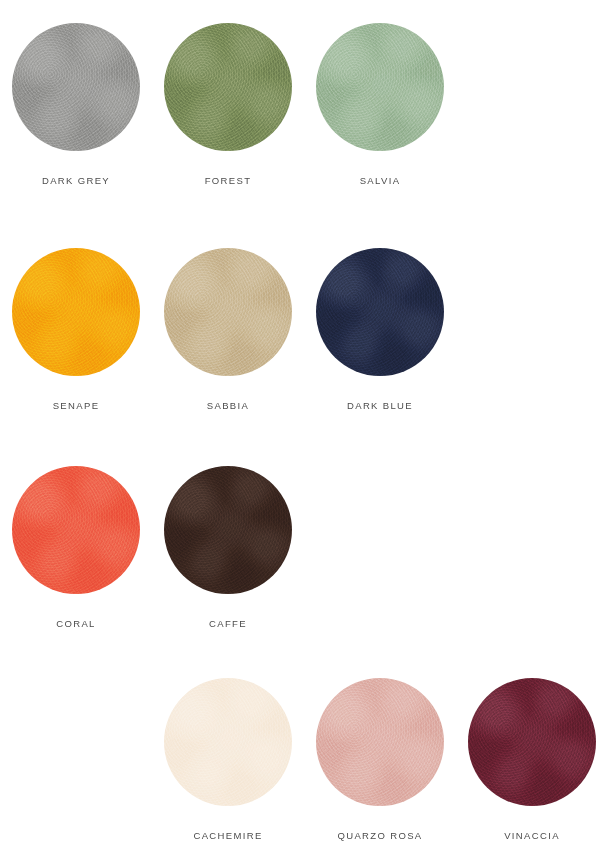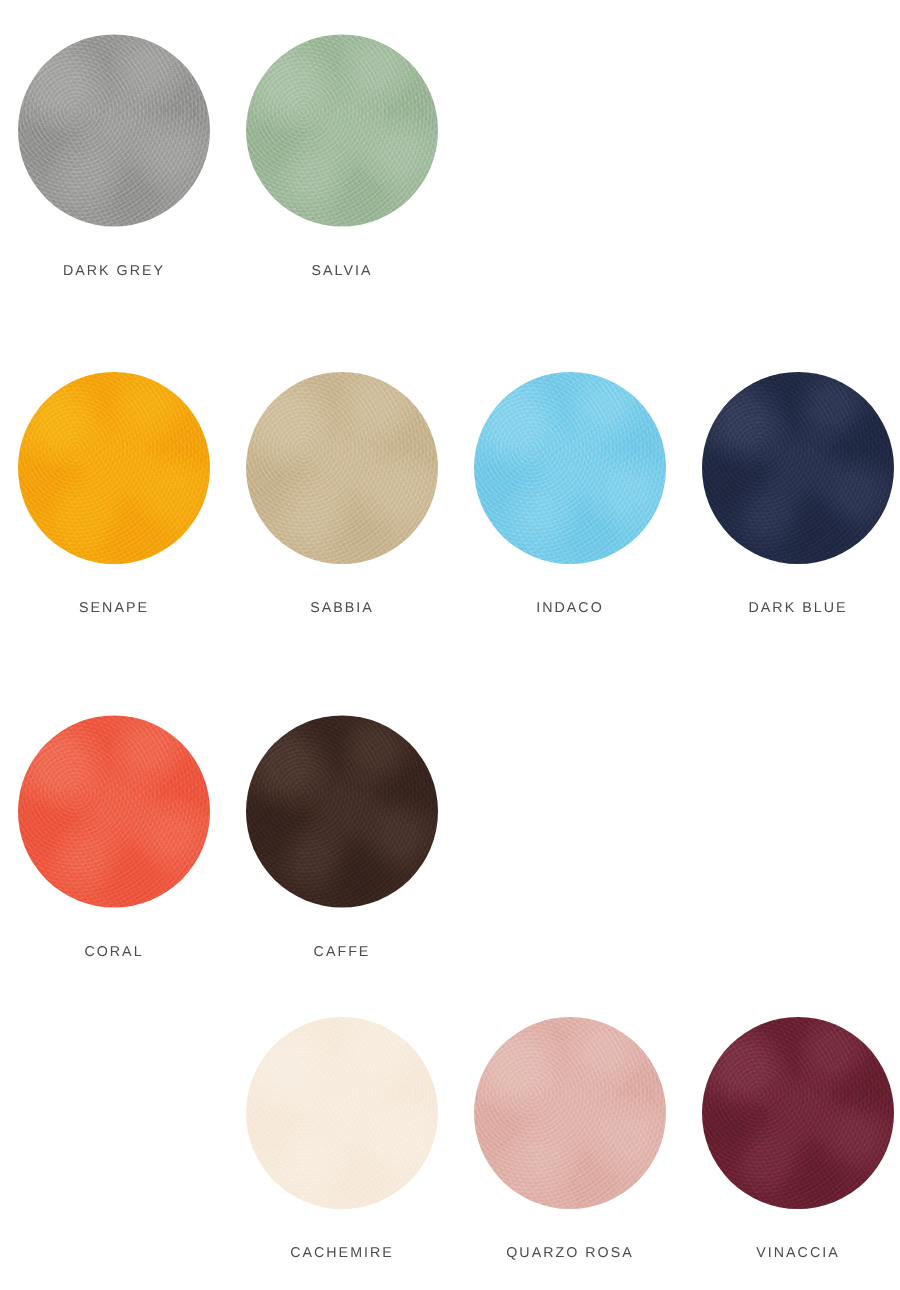--- a/index.html
+++ b/index.html
@@ -26,21 +26,21 @@
   .swatch-row {
     position: absolute;
     left: 0;
     width: 600px;
     height: 200px;
     display: flex;
     flex-direction: row;
   }
   .swatch-row.row-0 { top: 23px; }
   .swatch-row.row-1 { top: 248px; }
-  .swatch-row.row-2 { top: 477px; }
+  .swatch-row.row-2 { top: 466px; }
   .swatch-row.row-3 { top: 678px; }
 
   .swatch-cell {
     width: 152px;
     flex: 0 0 152px;
     display: flex;
     flex-direction: column;
     align-items: center;
   }
   .swatch-cell.spacer-cell {
@@ -104,36 +104,36 @@
 </head>
 <body style="background: rgb(255, 255, 255);">
 
 <div id="chart">
     <div class="swatch-row row-0">
       <div class="swatch-cell">
         <div class="swatch-disc" style="background-color: rgb(154, 154, 152);"></div>
         <div class="swatch-label">DARK GREY</div>
       </div>
       <div class="swatch-cell">
+        <div class="swatch-disc" style="background-color: rgb(125, 143, 92);"></div>
+        <div class="swatch-label">FOREST</div>
+      </div>
+      <div class="swatch-cell">
         <div class="swatch-disc" style="background-color: rgb(159, 186, 156);"></div>
         <div class="swatch-label">SALVIA</div>
       </div>
     </div>
     <div class="swatch-row row-1">
       <div class="swatch-cell">
         <div class="swatch-disc" style="background-color: rgb(245, 167, 14);"></div>
         <div class="swatch-label">SENAPE</div>
       </div>
       <div class="swatch-cell">
         <div class="swatch-disc" style="background-color: rgb(203, 184, 148);"></div>
         <div class="swatch-label">SABBIA</div>
-      </div>
-      <div class="swatch-cell">
-        <div class="swatch-disc" style="background-color: rgb(121, 205, 234);"></div>
-        <div class="swatch-label">INDACO</div>
       </div>
       <div class="swatch-cell">
         <div class="swatch-disc" style="background-color: rgb(35, 43, 71);"></div>
         <div class="swatch-label">DARK BLUE</div>
       </div>
     </div>
     <div class="swatch-row row-2">
       <div class="swatch-cell">
         <div class="swatch-disc" style="background-color: rgb(238, 91, 67);"></div>
         <div class="swatch-label">CORAL</div>

